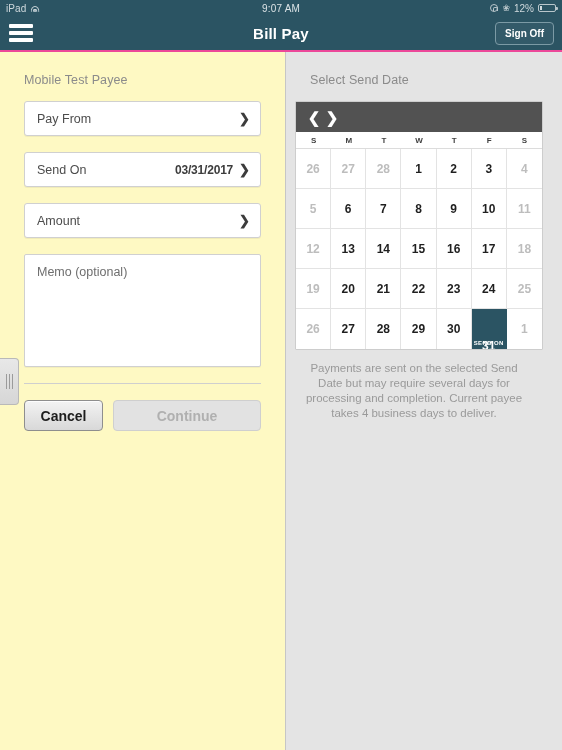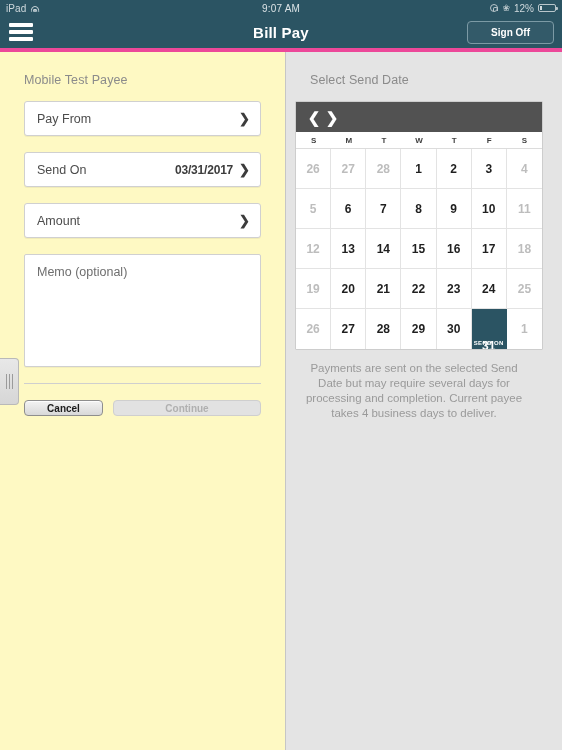--- a/index.html
+++ b/index.html
@@ -57,38 +57,38 @@
   }
   .batt i{
     position:absolute; left:1px; top:1px; bottom:1px; width:2px;
     background:#cfd9dd;
   }
 
   
   .navbar{
     height:36px; background:#2b5463;
     display:flex; align-items:center; position:relative;
-    border-bottom:4px solid #ec4899;
+    border-bottom:2px solid #ec4899;
   }
   .hamburger{
     margin-left:9px; width:24px; height:18px;
     display:flex; flex-direction:column; justify-content:space-between;
     cursor:pointer;
   }
   .hamburger span{ display:block; height:4px; background:#ffffff; border-radius:1px; }
   .nav-title{
     position:absolute; left:0; right:0; text-align:center;
     color:#fff; font-size:15px; font-weight:bold; letter-spacing:.2px;
     pointer-events:none;
   }
   .signoff{
     margin-left:auto; margin-right:8px; z-index:2;
     color:#fff; font-size:10px; font-weight:bold;
     border:1px solid #7c9aa5; border-radius:4px;
-    padding:5px 23px; background:rgba(255,255,255,.04);
+    padding:5px 9px; background:rgba(255,255,255,.04);
     cursor:pointer;
   }
 
   
   .content{ display:flex; height:698px; background:#e4e4e4; }
   .left-pane{
     width:286px; position:relative;
     background:#fef9c3; border-right:1px solid #c6c6c6;
   }
   .right-pane{ flex:1; background:#e4e4e4; }
@@ -126,21 +126,21 @@
     box-shadow:0 1px 0 rgba(0,0,0,.04);
     cursor:text;
   }
 
   .divider{
     height:1px; background:#cfcfcf; margin:16px 0 16px 0;
   }
 
   .btn-row{ display:flex; gap:10px; }
   .btn{
-    height:16px; border-radius:4px; font-size:10px; font-weight:bold;
+    height:31px; border-radius:4px; font-size:14px; font-weight:bold;
     display:flex; align-items:center; justify-content:center;
     cursor:pointer;
   }
   .btn-cancel{
     width:79px;
     background:linear-gradient(#f3f3f3,#d8d8d8);
     border:1px solid #8e8e8e; color:#1d1d1d;
     box-shadow:inset 0 1px 0 rgba(255,255,255,.8);
   }
   .btn-continue{

